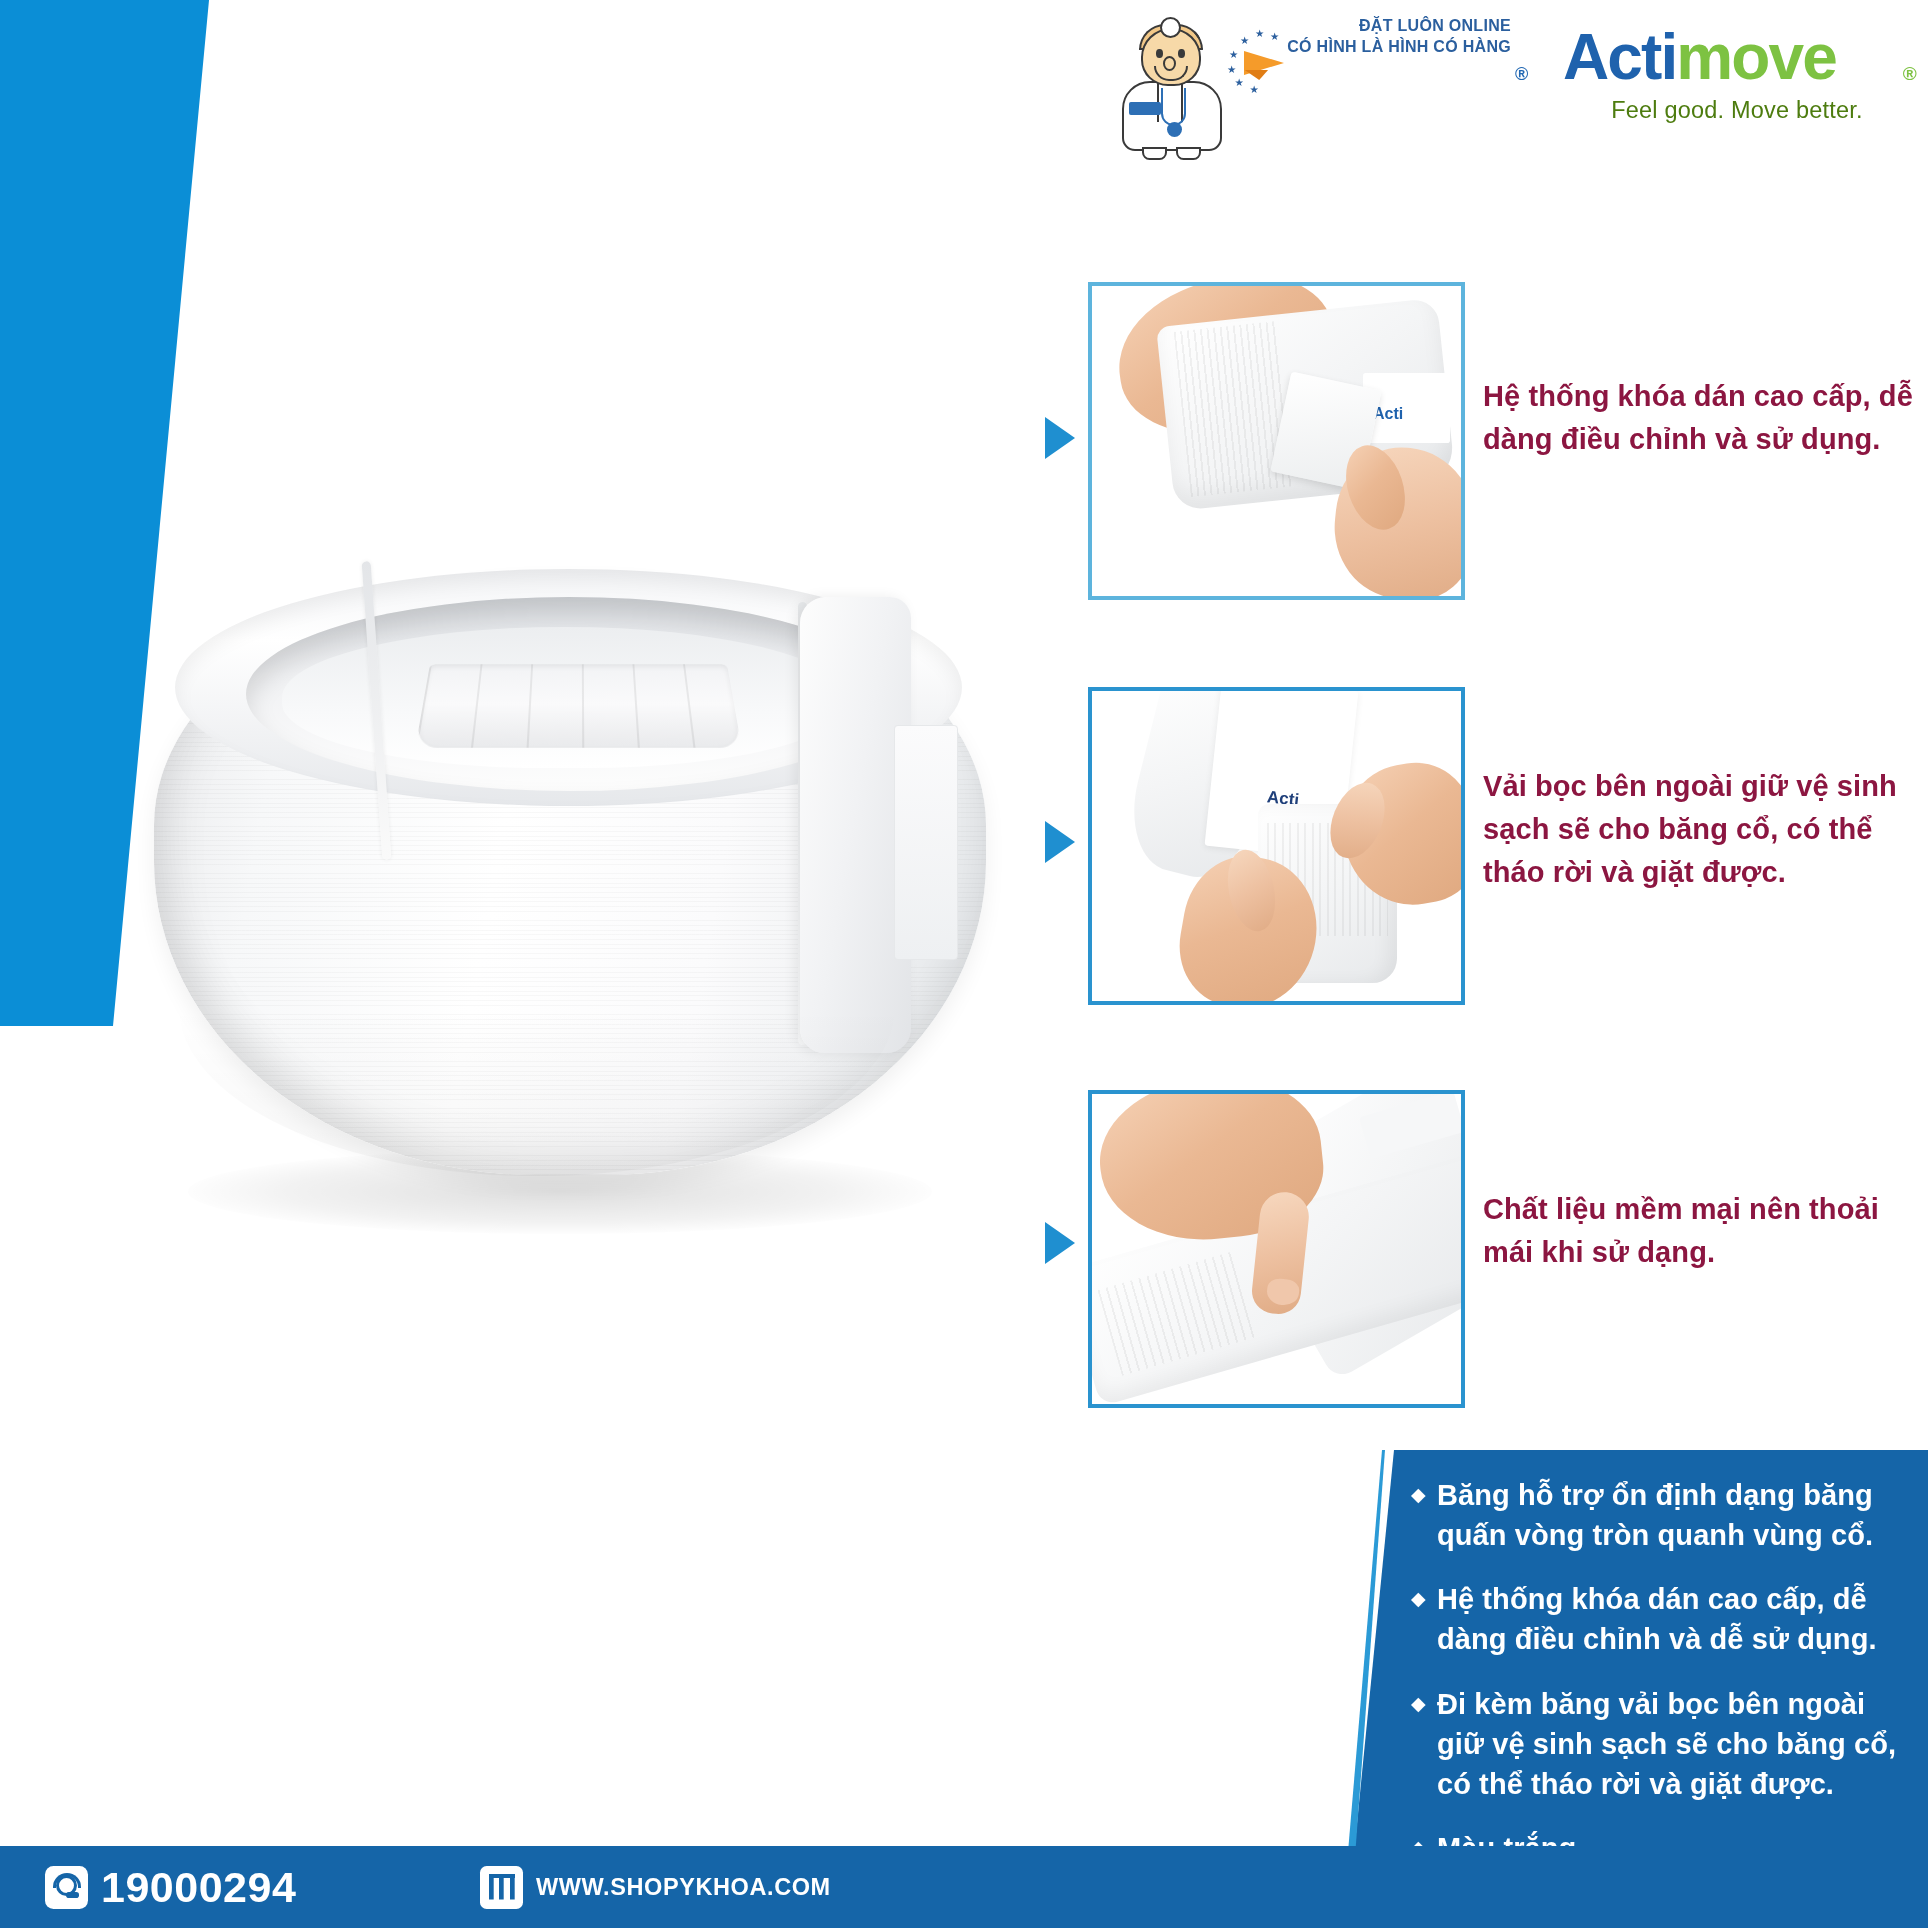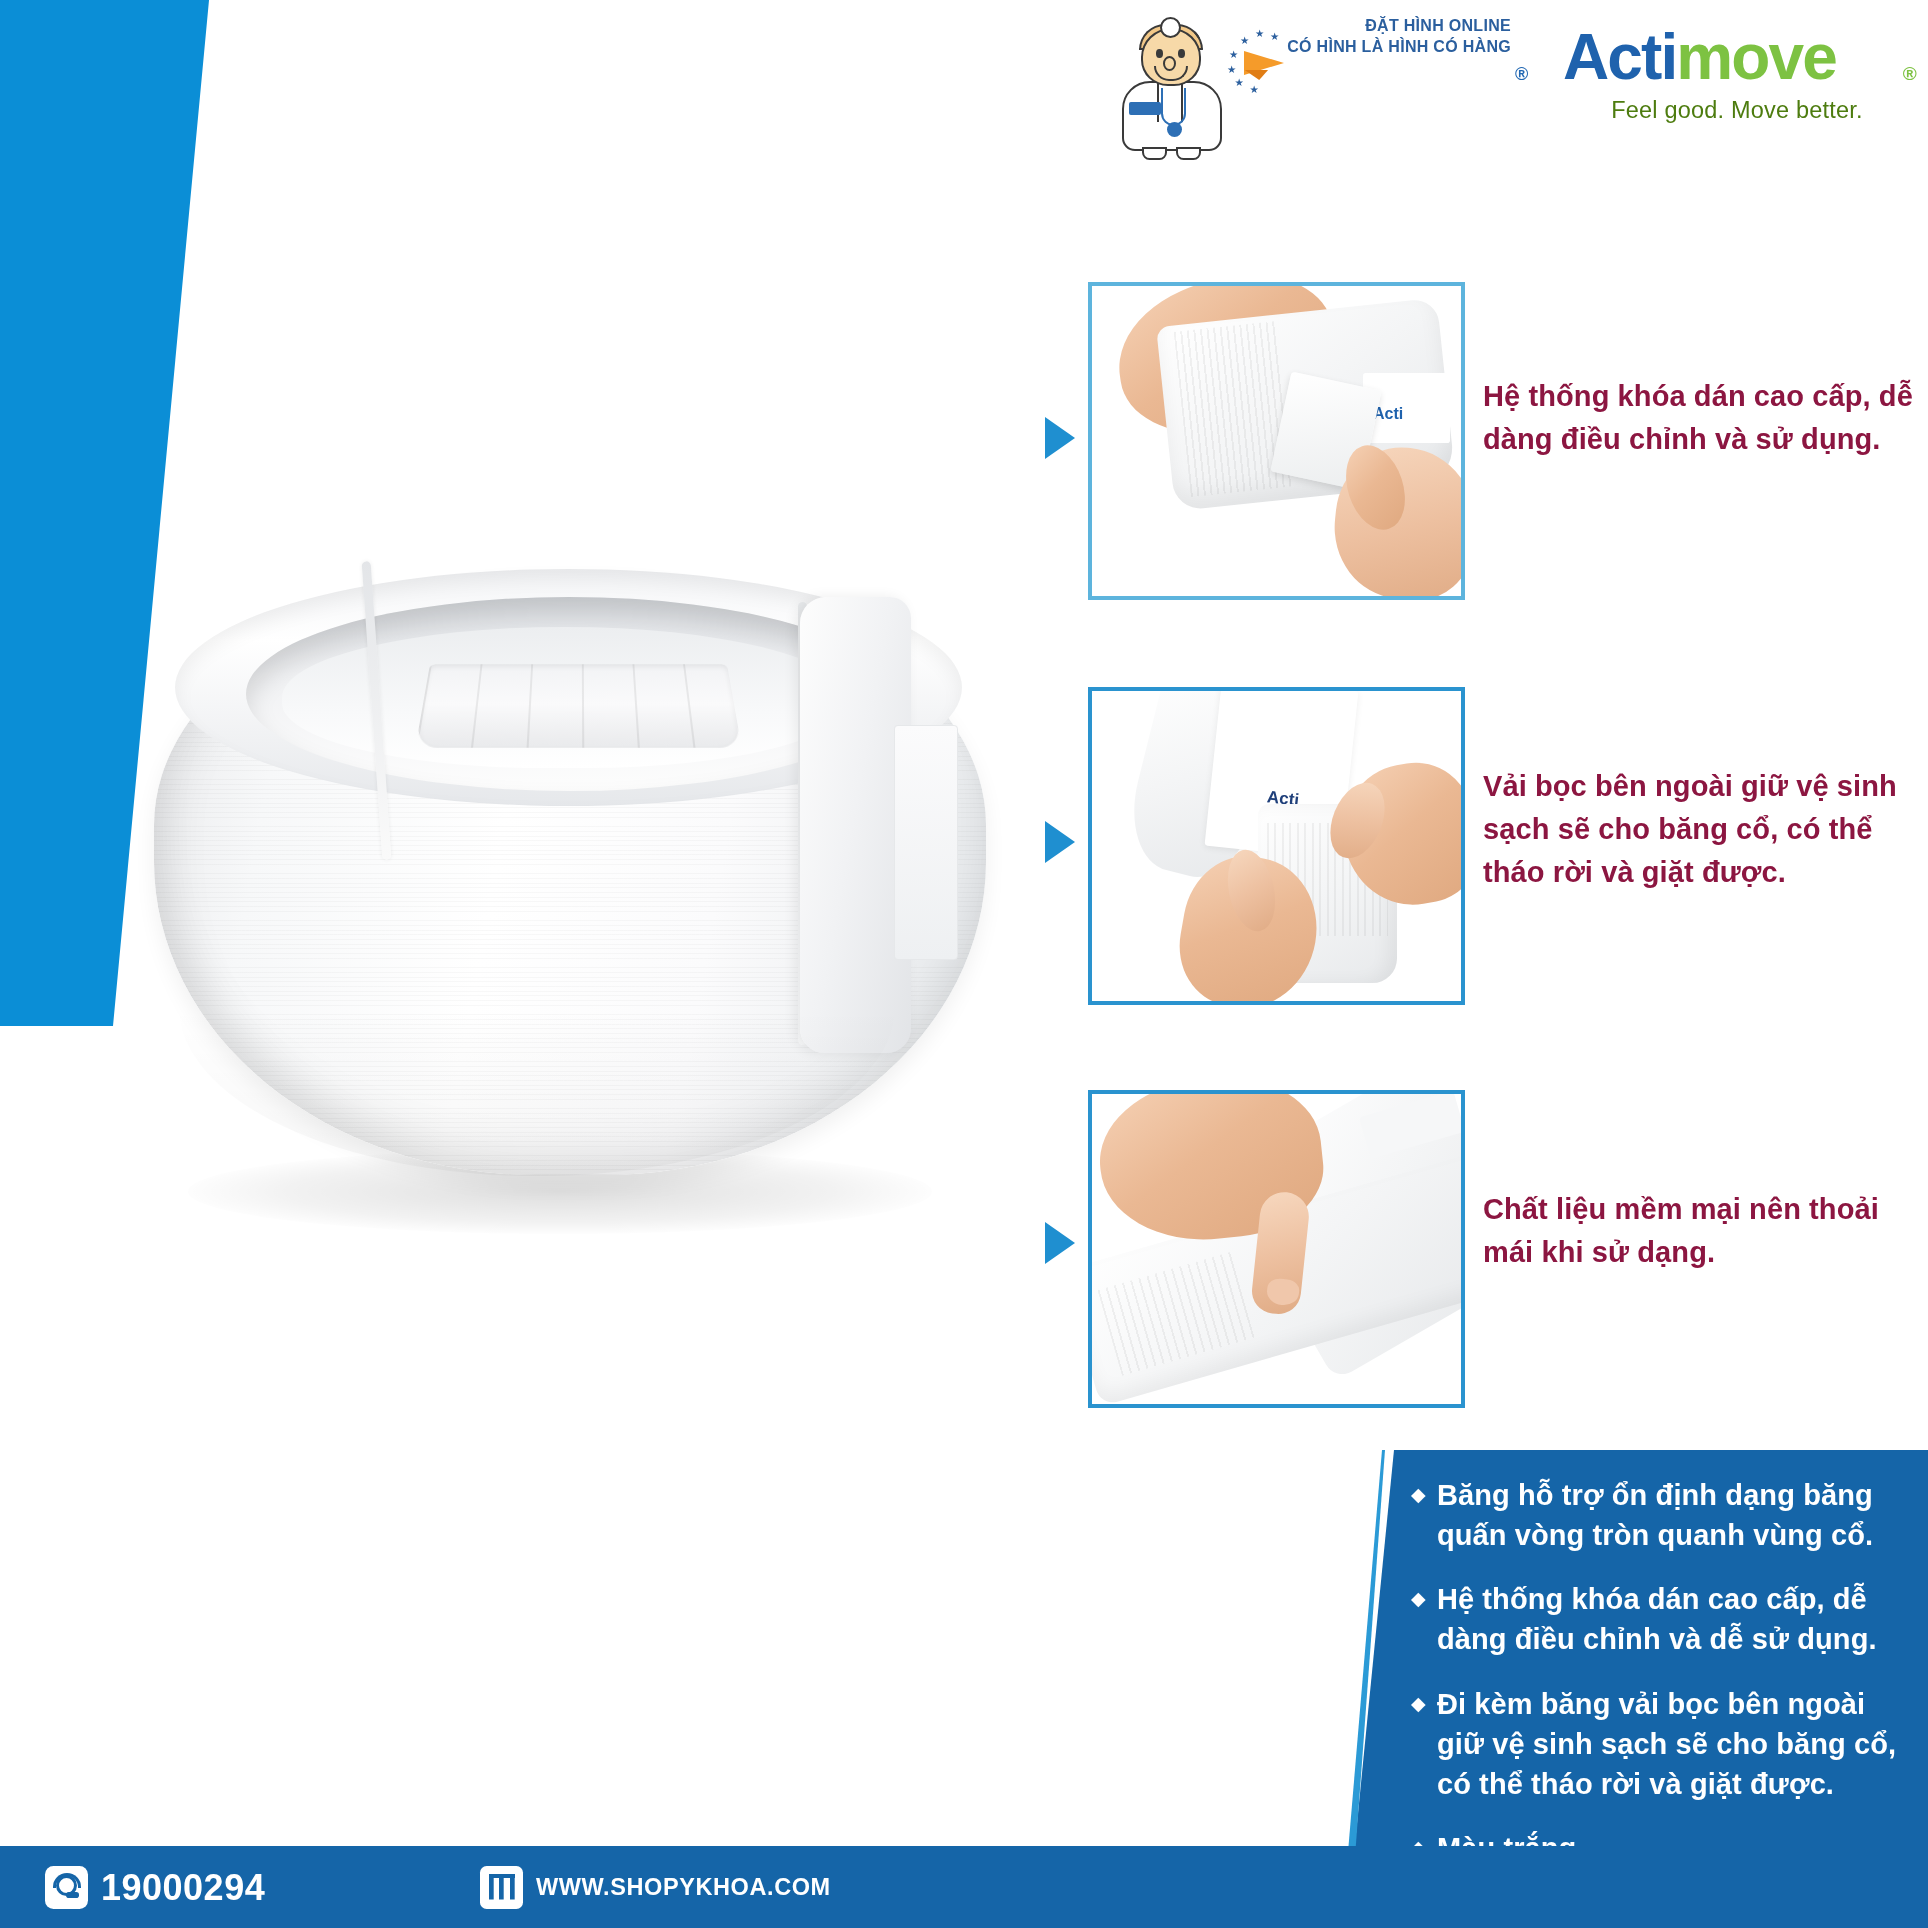--- a/index.html
+++ b/index.html
@@ -268,21 +268,21 @@
   .footer { position:absolute; left:0; top:1846px; width:1928px; height:83px; background:#1565a8; z-index:7; }
   .f-group { position:absolute; display:flex; align-items:center; height:83px; }
   .f-phone { left:45px; }
   .f-web { left:480px;justify-content:center; }
   .f-fb { left:909px; }
   .f-ico {
     width:43px; height:43px; background:#ffffff; border-radius:8.5px;
     margin-right:13px; position:relative; flex:0 0 auto;
   }
   .f-ico.sq { border-radius:6.6px; }
-  .f-phone-label { color:#ffffff; font-size:36px; font-weight:bold; letter-spacing:0.5px; }
+  .f-phone-label { color:#ffffff; font-size:43px; font-weight:bold; letter-spacing:0.5px; }
   .f-link-label { color:#ffffff; font-size:23.5px; font-weight:bold; letter-spacing:0.6px; }
 
   .hs-head { position:absolute; left:11.3px; top:8.5px; width:21px; height:21px; border:3.8px solid #1565a8; border-radius:50%; }
   .hs-band { position:absolute; left:7.5px; top:6.6px; width:28px; height:15px; border:3.8px solid #1565a8; border-bottom:none; border-radius:15px 15px 0 0; }
   .hs-mic { position:absolute; left:21px; top:26px; width:13px; height:5.6px; background:#1565a8; border-radius:2.8px; }
 
   .w-ico::before {
     content:""; position:absolute; left:8.5px; top:9.4px; width:26px; height:24.5px;
     background:
       linear-gradient(#1565a8,#1565a8) 0 0/4.7px 24.5px no-repeat,
@@ -334,21 +334,21 @@
         <span style="left:13px;top:7.5px;">★</span>
         <span style="left:1.9px;top:21px;">★</span>
         <span style="left:0px;top:36px;">★</span>
         <span style="left:7.5px;top:49px;">★</span>
         <span style="left:22.6px;top:56px;">★</span>
       </div>
       <div class="plane"></div>
       <div class="plane-tail"></div>
 
       <div class="slogan">
-        <div class="slogan-line">ĐẶT HÌNH ONLINE</div>
+        <div class="slogan-line">ĐẶT LUÔN ONLINE</div>
         <div class="slogan-line">CÓ HÌNH LÀ HÌNH CÓ HÀNG</div>
       </div>
 
       <div class="reg-mark">®</div>
     </div>
 
     <div class="acti-logo">
       <div class="acti-word" style="position:relative;text-align:left;">
         <span class="a-blue">Acti</span><span class="a-green">move</span>
         <span class="acti-reg">®</span>

